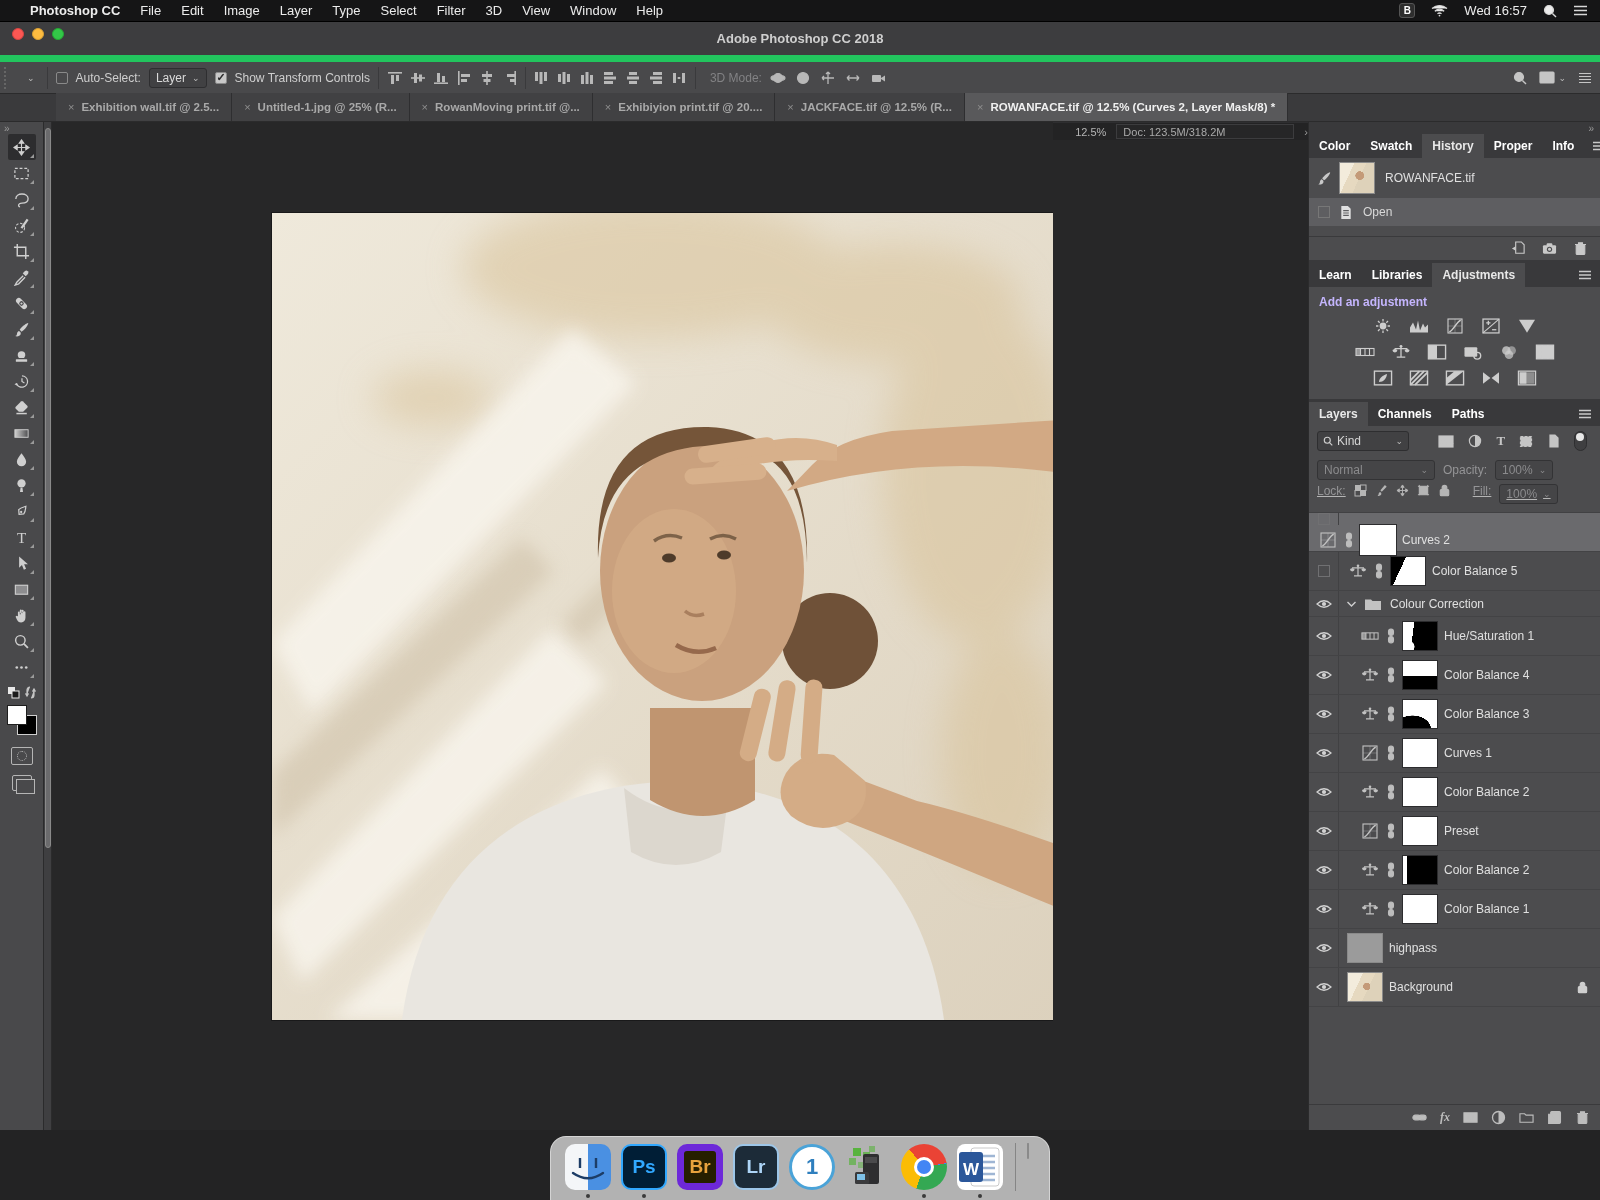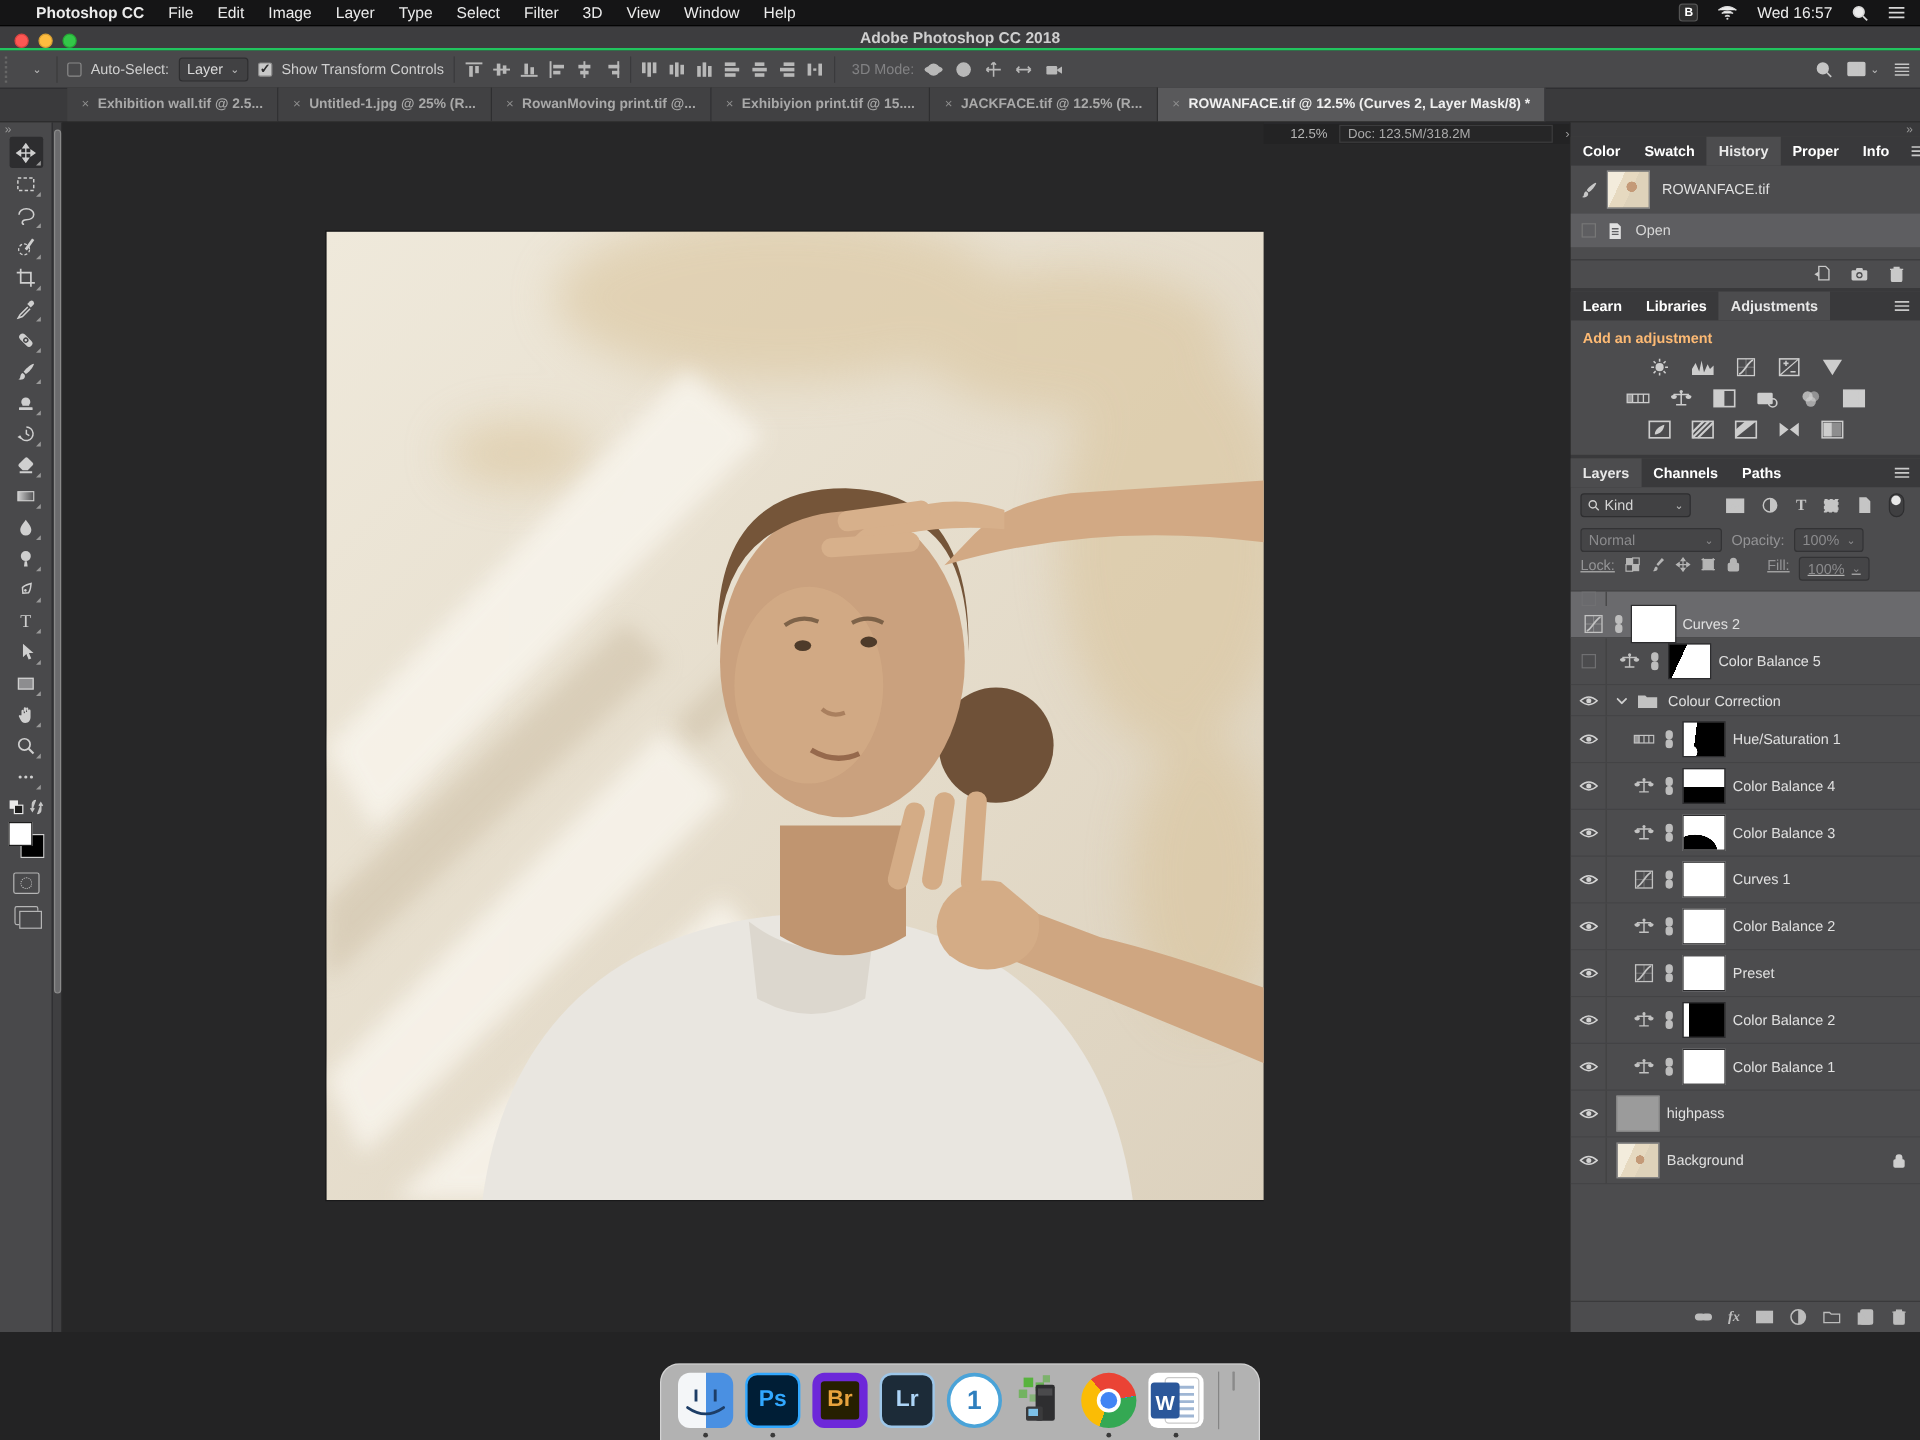--- a/index.html
+++ b/index.html
@@ -13,21 +13,21 @@
   .menubar { height:22px; background:#151516; display:flex; align-items:center; padding:0 12px; color:#ececec; font-size:13px; border-bottom:1px solid #000; }
   .menubar .apple { font-size:14px; margin-right:18px; }
   .menubar .appname { font-weight:bold; margin-right:20px; }
   .menubar .mitem { margin-right:20px; }
   .menubar .spacer { flex:1; }
   .menubar .stat { display:flex; align-items:center; gap:16px; }
   .bridge-badge { width:16px; height:15px; background:#2e2e2e; border:1px solid #555; border-radius:3px; color:#fff; font-size:10px; font-weight:bold; display:flex; align-items:center; justify-content:center; }
   .clock { font-size:13px; }
 
   
-  .titlebar { height:20px; background:#3d3d3f; position:relative; display:flex; align-items:center; justify-content:center; border-bottom:2px solid #22c55e; }
+  .titlebar { height:40px; background:#3d3d3f; position:relative; display:flex; align-items:center; justify-content:center; border-bottom:7px solid #22c55e; }
   .lights { position:absolute; left:12px; top:6px; display:flex; gap:8px; }
   .light { width:12px; height:12px; border-radius:50%; }
   .light.red{ background:#fc5753; border:1px solid #d84442;}
   .light.yel{ background:#fdbc40; border:1px solid #d9a033;}
   .light.grn{ background:#33c748; border:1px solid #26a835;}
   .wtitle { color:#cfcfcf; font-size:13px; font-weight:bold; }
 
   
   .optionsbar { height:32px; background:#49494b; display:flex; align-items:center; gap:8px; padding:0 8px 0 4px; border-bottom:1px solid #2b2b2c; }
   .grip { width:6px; height:22px; border-left:2px dotted #666; margin-right:2px; }
@@ -100,21 +100,21 @@
   }
   .hist-name { margin-left:10px; font-size:12px; color:#e0e0e0; }
   .hist-row2 { height:28px; display:flex; align-items:center; background:#5e5e61; }
   .hist-chk { width:30px; display:flex; justify-content:center; }
   .hist-chk i { width:12px; height:12px; border:1px solid #777; display:block; }
   .hist-doc { color:#e6e6e6; margin-right:10px; }
   .pfooter { height:24px; border-top:1px solid #3a3a3c; display:flex; align-items:center; justify-content:flex-end; gap:16px; padding-right:12px; color:#c9c9c9; }
   .pfooter .ic svg{ width:15px; height:15px; }
 
   
-  .adj-head { font-weight:bold; color:#fdba74; padding:8px 10px 4px; font-size:12px; }
+  .adj-head { font-weight:bold; color:#c4b5fd; padding:8px 10px 4px; font-size:12px; }
   .adj-row { display:flex; justify-content:center; gap:16px; padding:5px 0; color:#cdcdcd; }
   .adj-row .ic svg { width:20px; height:16px; }
 
   
   .lp-filter { height:30px; display:flex; align-items:center; gap:24px; padding:0 8px; }
   .kindbox { width:92px; height:20px; background:#414143; border:1px solid #2e2e30; border-radius:3px; display:flex; align-items:center; gap:4px; padding:0 5px; color:#d5d5d5; }
   .kindbox .caret{ margin-left:auto; }
   .lp-ficons { display:flex; align-items:center; gap:9px; color:#c5c5c5; flex:1; justify-content:space-evenly; }
   .pill { width:13px; height:20px; background:#3f3f41; border:1px solid #2e2e30; border-radius:7px; position:relative; }
   .pill::after{ content:""; position:absolute; top:1px; left:1.5px; width:8px; height:8px; border-radius:50%; background:#e8e8e8; }
@@ -409,21 +409,21 @@
       <div class="doctab">
         <span class="x">×</span>
         <span>Untitled-1.jpg @ 25% (R...</span>
       </div>
       <div class="doctab">
         <span class="x">×</span>
         <span>RowanMoving print.tif @...</span>
       </div>
       <div class="doctab">
         <span class="x">×</span>
-        <span>Exhibiyion print.tif @ 15....</span>
+        <span>Exhibiyion print.tif @ 20....</span>
       </div>
       <div class="doctab">
         <span class="x">×</span>
         <span>JACKFACE.tif @ 12.5% (R...</span>
       </div>
       <div class="doctab active">
         <span class="x">×</span>
         <span>ROWANFACE.tif @ 12.5% (Curves 2, Layer Mask/8) *</span>
       </div>
     </div>

